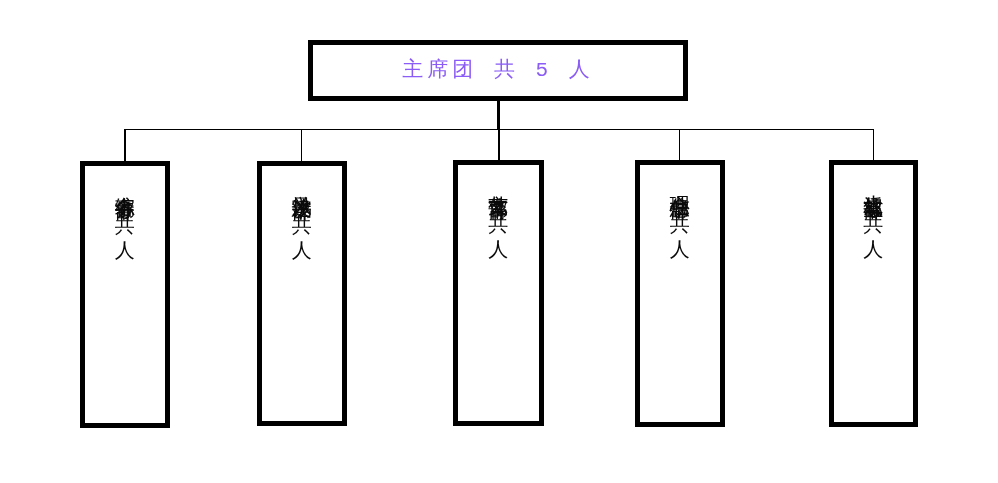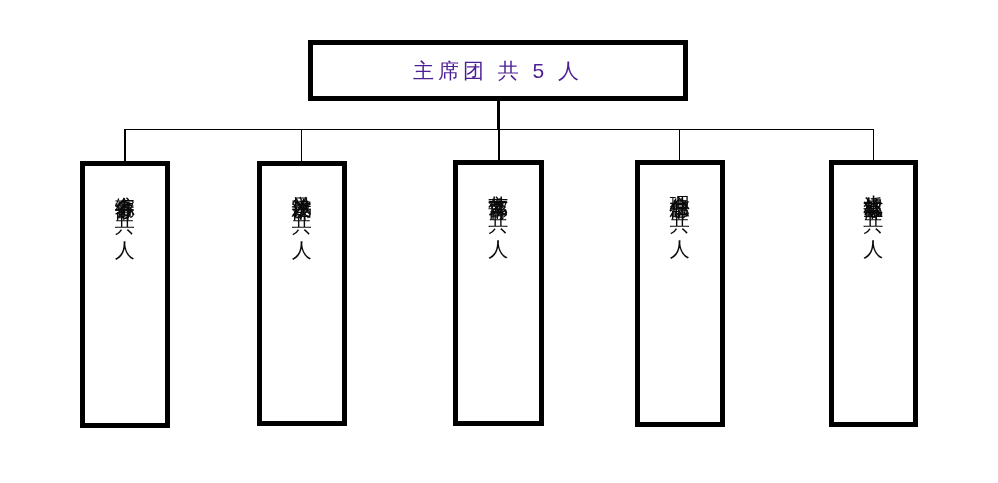--- a/index.html
+++ b/index.html
@@ -27,23 +27,23 @@
     box-sizing: border-box;
     background: #ffffff;
     display: flex;
     align-items: center;
     justify-content: center;
   }
   .root-label {
     font-size: 21px;
     line-height: 1;
     letter-spacing: 4px;
-    color: #4c1d95;
+    color: #8b5cf6;
     white-space: nowrap;
-    font-family: Liberation Sans, sans-serif;
+    font-family: Liberation Mono, monospace;
   }
 
   
   .stem-root {
     position: absolute;
     left: 497px;
     top: 101px;
     width: 3px;
     height: 29px;
     background: #000000;

